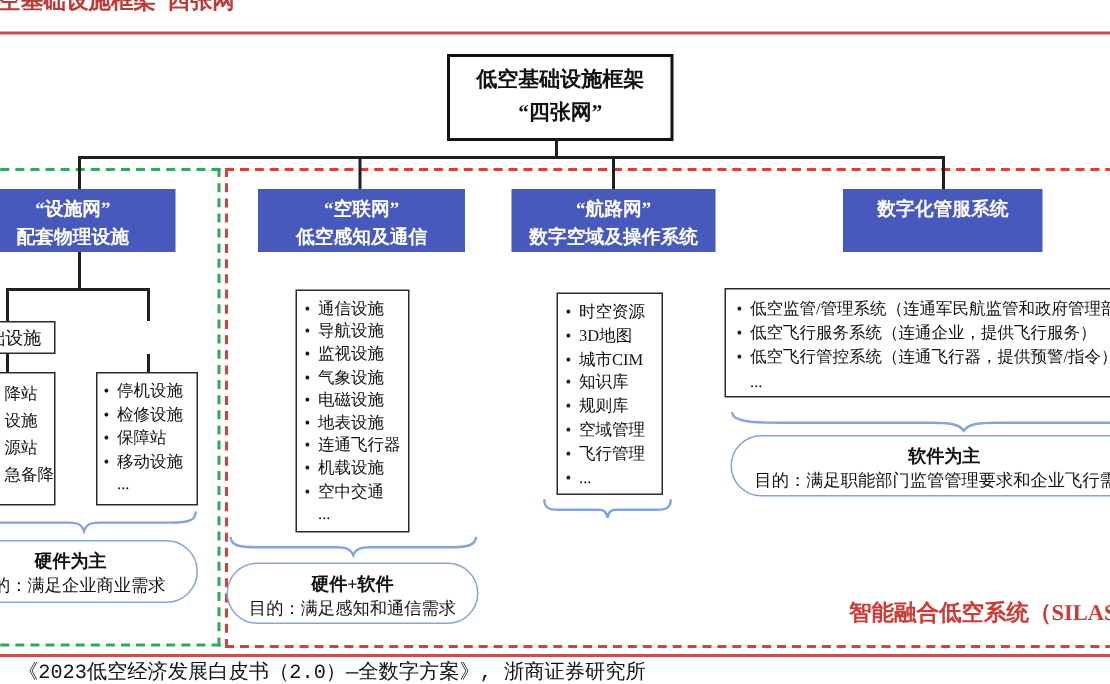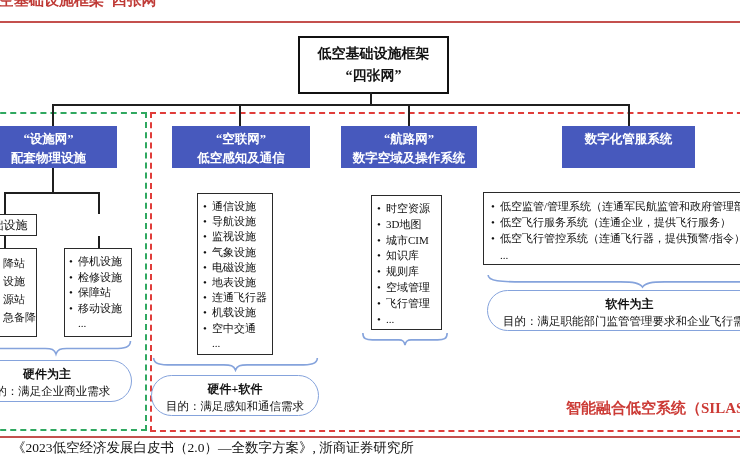--- a/index.html
+++ b/index.html
@@ -4,21 +4,21 @@
 <style>
   html,body{margin:0;padding:0;background:#fff;}
   #stage{position:relative;width:740px;height:456px;background:#fff;overflow:hidden;
          font-family:"Liberation Serif","DejaVu Serif",serif;color:#111;}
   .abs{position:absolute;}
   .ln{position:absolute;background:#1f1f1f;}
   
   .caption{left:-16px;top:-9px;font-size:15px;font-weight:bold;color:#bf3a36;white-space:nowrap;}
   .topline{left:0;top:21px;width:740px;height:2px;background:#c4504e;}
   .botline{left:0;top:436px;width:740px;height:2px;background:#c4504e;}
-  .footer{left:12px;top:439px;font-size:13.5px;color:#111;white-space:nowrap;}
+  .footer{left:12px;top:439px;font-size:13.5px;color:#111;white-space:nowrap;font-family:Liberation Mono, monospace;}
   
   .green-rect{left:-30px;top:112px;width:173px;height:315px;border:2px dashed #2fa860;}
   .red-rect{left:150px;top:112px;width:758px;height:316px;border:2px dashed #e03d3a;}
   
   .rootbox{left:298px;top:36px;width:147px;height:49px;border:2px solid #111;background:#fff;
            text-align:center;font-weight:bold;font-size:14px;padding-top:5px;line-height:1.6;}
   .v-root{left:370px;top:92px;width:2px;height:13px;}
   .trunk{left:52px;top:104px;width:578px;height:2px;}
   .bv1{left:52px;top:105px;width:2px;height:21px;}
   .bv2{left:239px;top:105px;width:2px;height:21px;}

